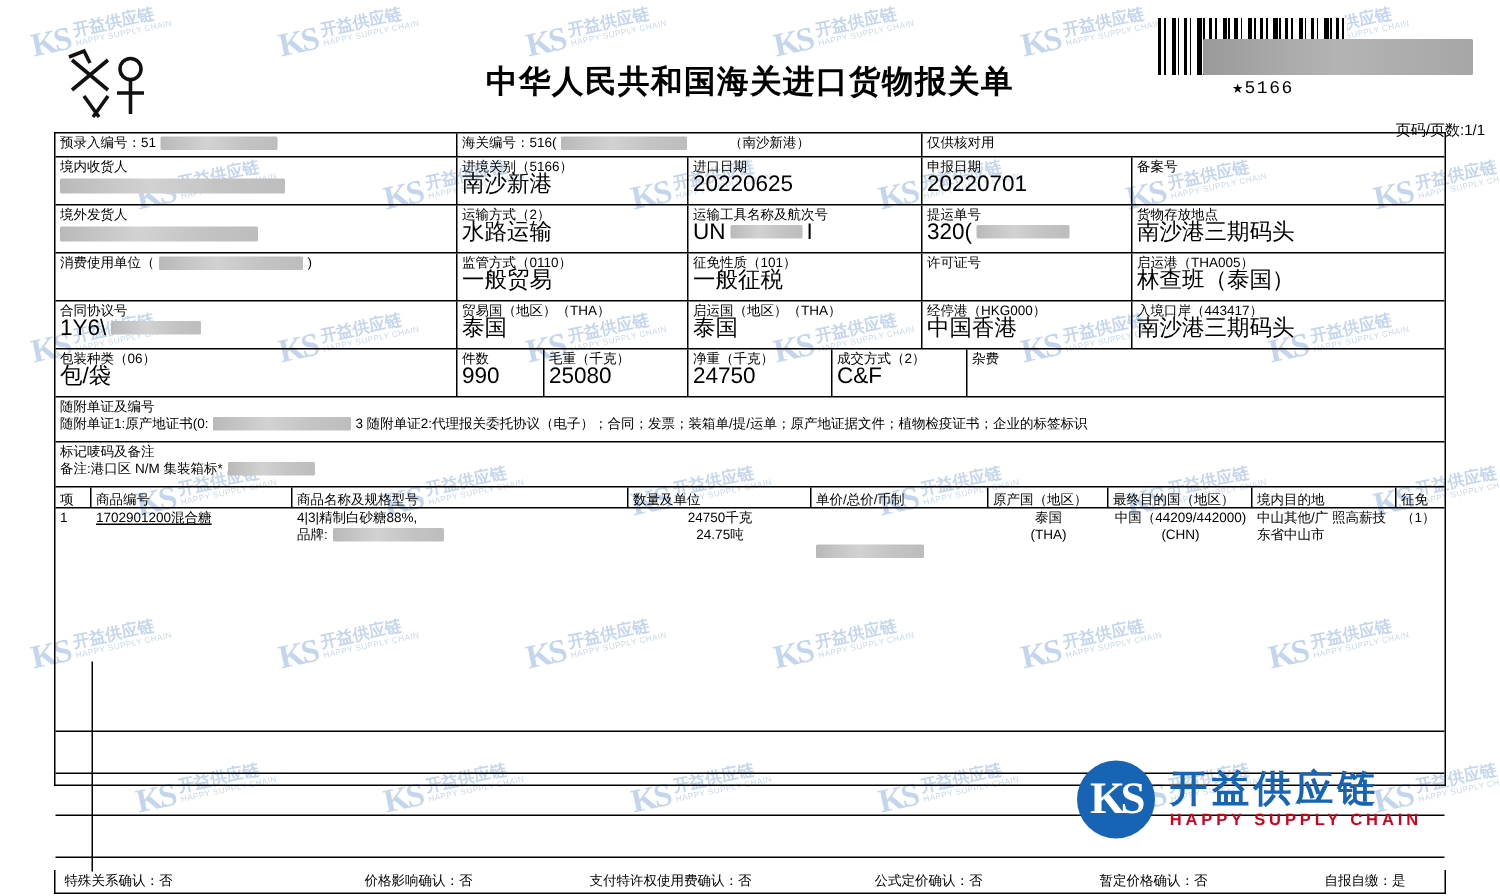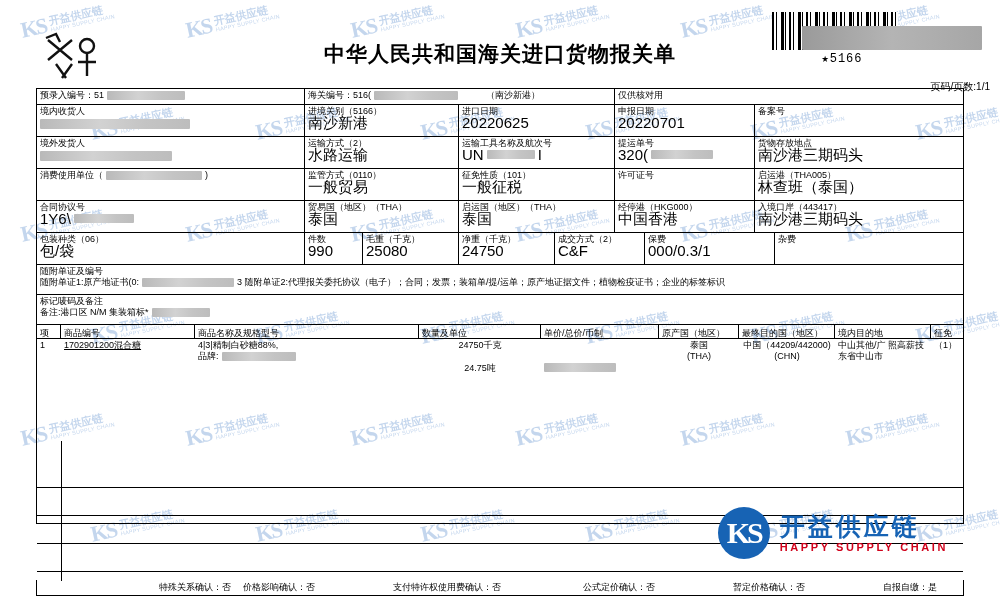--- a/index.html
+++ b/index.html
@@ -601,24 +601,20 @@
         <div class="val">25080</div>
       </div>
       <div class="cell" style="width:96px;">
         <div class="lbl">净重（千克）</div>
         <div class="val">24750</div>
       </div>
       <div class="cell" style="width:90px;">
         <div class="lbl">成交方式（2）</div>
         <div class="val">C&amp;F</div>
       </div>
-      <div class="cell" style="width:130px;">
-        <div class="lbl">保费</div>
-        <div class="val">000/0.3/1</div>
-      </div>
       <div class="cell last" style="width:76px;">
         <div class="lbl">杂费</div>
       </div>
     </div>
 
     <div class="row" style="height:30px;">
       <div class="cell last" style="width:100%;">
         <div class="lbl">随附单证及编号</div>
         <div class="inline">
           <span class="lbl">随附单证1:原产地证书(0:</span>
@@ -655,21 +651,21 @@
       <div class="cell" style="width:134px;border-right:none;text-decoration:underline;">1702901200混合糖</div>
       <div class="cell" style="width:224px;border-right:none;">
         <div>4|3|精制白砂糖88%,</div>
         <div class="inline">
           <span>品牌:</span>
           <span class="redact" style="width:74px;height:9px;"></span>
         </div>
       </div>
       <div class="cell" style="width:122px;border-right:none;text-align:center;">
         <div>24750千克</div>
-        <div style="margin-top:12px;">24.75吨</div>
+        <div style="">24.75吨</div>
       </div>
       <div class="cell" style="width:118px;border-right:none;">
         <div style="height:22px;"></div>
         <span class="redact" style="width:72px;height:9px;"></span>
       </div>
       <div class="cell" style="width:80px;border-right:none;text-align:center;">
         <div>泰国</div>
         <div>(THA)</div>
       </div>
       <div class="cell" style="width:96px;border-right:none;text-align:center;">
@@ -695,21 +691,21 @@
 
   <div class="corp">
     <div class="corp-mark">KS</div>
     <div>
       <div class="corp-cn">开益供应链</div>
       <div class="corp-en">HAPPY SUPPLY CHAIN</div>
     </div>
   </div>
 
   <div class="footer-bar">
-    <div class="fcell" style="width:200px;text-align:right;">特殊关系确认：否</div>
+    <div class="fcell" style="width:200px;text-align:left;">特殊关系确认：否</div>
     <div class="fcell" style="width:150px;">价格影响确认：否</div>
     <div class="fcell" style="width:190px;">支付特许权使用费确认：否</div>
     <div class="fcell" style="width:150px;">公式定价确认：否</div>
     <div class="fcell" style="width:150px;">暂定价格确认：否</div>
     <div class="fcell">自报自缴：是</div>
   </div>
 
 </div>
 
 </body></html>

